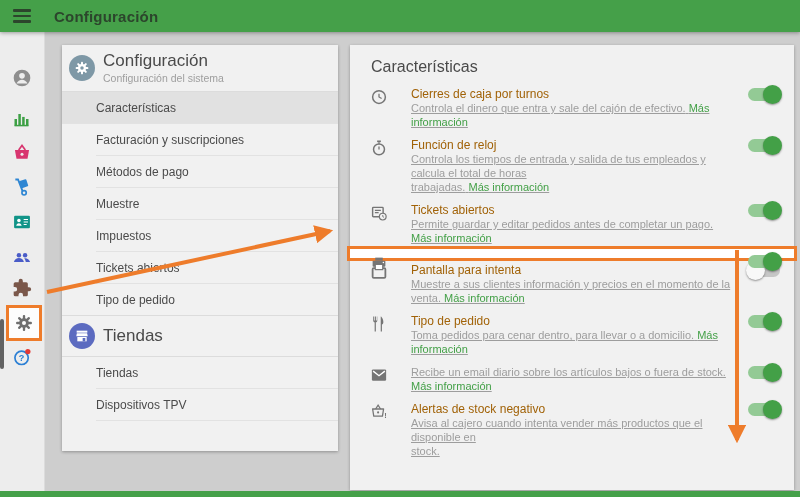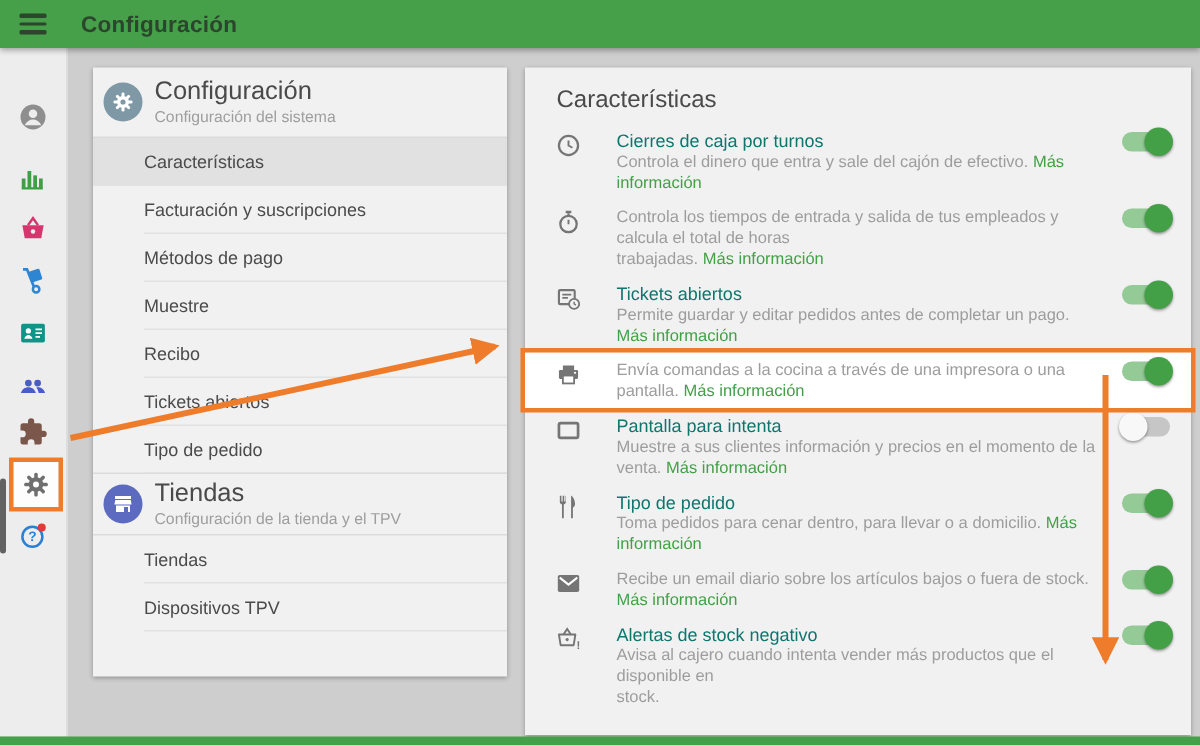--- a/index.html
+++ b/index.html
@@ -37,22 +37,22 @@
   .menu-item::after{content:"";position:absolute;left:34px;right:0;bottom:0;height:1px;background:#e2e2e2;}
   .menu-item.selected{background:#e1e1e1;}
   .menu-item.selected::after{left:0;}
 
   
   .main-title{padding:13px 0 6px 21px;font-size:16px;color:#4a4a4a;}
   .feature{position:relative;padding:5px 58px 4px 20px;}
   .feature.highlight{background:#fff;outline:3px solid #ee7c2b;z-index:3;}
   .ficon{position:absolute;left:20px;top:6px;width:18px;height:18px;}
   .ftext{margin-left:41px;}
-  .ftitle{font-size:12px;line-height:14px;color:#0f766e;}
-  .fdesc{font-size:11px;line-height:14px;color:#9d9d9d;white-space:pre-line;}
+  .ftitle{font-size:12px;line-height:14px;color:#a16207;}
+  .fdesc{font-size:11px;line-height:14px;color:#9d9d9d;white-space:pre-line;text-decoration:underline;}
   .more{color:#43a047;cursor:pointer;}
   .switch{position:absolute;right:14px;top:6px;width:32px;height:13px;border-radius:7px;cursor:pointer;}
   .knob{position:absolute;top:-3px;width:19px;height:19px;border-radius:50%;box-shadow:0 1px 2px rgba(0,0,0,.4);}
   .switch.on{background:#93ca95;}
   .switch.on .knob{right:-2px;background:#43a047;}
   .switch.off{background:#c6c6c6;}
   .switch.off .knob{left:-2px;background:#f8f8f8;}
 
   
   .overlay{position:absolute;left:0;top:0;width:800px;height:497px;pointer-events:none;z-index:40;}
@@ -165,37 +165,36 @@
       </span>
       <div class="hdr-text">
         <div class="hdr-title">Configuración</div>
         <div class="hdr-sub">Configuración del sistema</div>
       </div>
     </div>
     <div class="menu-item selected">Características</div>
     <div class="menu-item">Facturación y suscripciones</div>
     <div class="menu-item">Métodos de pago</div>
     <div class="menu-item">Muestre</div>
-    <div class="menu-item">Recibo</div>
+    <div class="menu-item">Impuestos</div>
     <div class="menu-item">Tickets abiertos</div>
     <div class="menu-item">Tipo de pedido</div>
     <div class="section-header stores">
       <span class="circle-icon" style="background:#5c6bc0">
         <svg width="16" height="16" viewBox="0 0 24 24">
           <g fill="#fff">
               <rect x="4" y="4" width="16" height="3"></rect>
               <path d="M4.3 8h15.4l.9 4.5H3.4z"></path>
           <rect x="5" y="13.5" width="14" height="6.5"></rect>
             </g>
           <rect x="13" y="15" width="4" height="5" fill="#5c6bc0"></rect>
         </svg>
       </span>
       <div class="hdr-text">
         <div class="hdr-title">Tiendas</div>
-        <div class="hdr-sub">Configuración de la tienda y el TPV</div>
       </div>
     </div>
     <div class="menu-item">Tiendas</div>
     <div class="menu-item">Dispositivos TPV</div>
   </div>
 
   <div class="panel main-panel">
     <div class="main-title">Características</div>
 
     <div class="feature">
@@ -213,20 +212,21 @@
     </div>
 
     <div class="feature">
       <svg class="ficon" viewBox="0 0 24 24">
         <rect x="9.5" y="2" width="5" height="2.2" fill="#757575"></rect>
         <path d="M12 4.2v2.2" stroke="#757575" stroke-width="2"></path>
         <circle cx="12" cy="13.8" r="7.3" fill="none" stroke="#757575" stroke-width="2"></circle>
         <path d="M12 10v4" stroke="#757575" stroke-width="1.7"></path>
       </svg>
       <div class="ftext">
+        <div class="ftitle">Función de reloj</div>
         <div class="fdesc"><span>Controla los tiempos de entrada y salida de tus empleados y calcula el total de horas
 trabajadas.</span> <span class="more">Más información</span></div>
       </div>
       <div class="switch on">
           <span class="knob"></span>
         </div>
     </div>
 
     <div class="feature">
       <svg class="ficon" viewBox="0 0 24 24">
@@ -245,21 +245,20 @@
     </div>
 
     <div class="feature highlight">
       <svg class="ficon" viewBox="0 0 24 24">
         <path d="M7 3.5h10v4H7z" fill="#757575"></path>
         <rect x="3.5" y="7.5" width="17" height="8" rx="1.2" fill="#757575"></rect>
         <rect x="7" y="12.5" width="10" height="7" fill="#fff" stroke="#757575" stroke-width="1.6"></rect>
         <circle cx="17.8" cy="10" r="1" fill="#fff"></circle>
       </svg>
       <div class="ftext">
-        <div class="fdesc"><span>Envía comandas a la cocina a través de una impresora o una pantalla.</span> <span class="more">Más información</span></div>
       </div>
       <div class="switch on">
           <span class="knob"></span>
         </div>
     </div>
 
     <div class="feature">
       <svg class="ficon" viewBox="0 0 24 24">
         <rect x="3.5" y="5.5" width="17" height="13" rx="1.5" fill="none" stroke="#757575" stroke-width="2.4"></rect>
       </svg>

